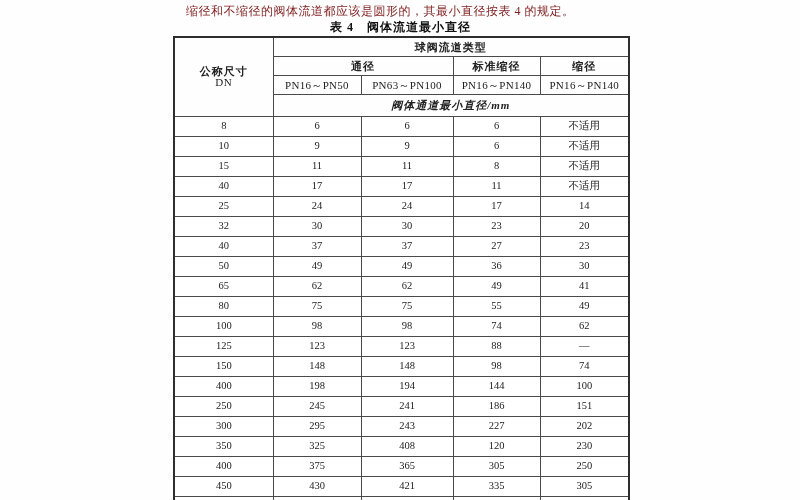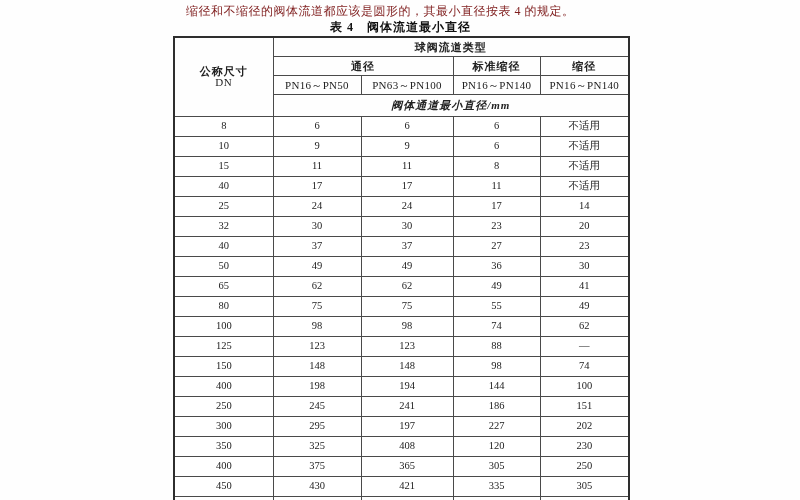--- a/index.html
+++ b/index.html
@@ -204,21 +204,21 @@
         <tr>
           <td>250</td>
           <td>245</td>
           <td>241</td>
           <td>186</td>
           <td>151</td>
         </tr>
         <tr>
           <td>300</td>
           <td>295</td>
-          <td>197</td>
+          <td>243</td>
           <td>227</td>
           <td>202</td>
         </tr>
         <tr>
           <td>350</td>
           <td>325</td>
           <td>408</td>
           <td>120</td>
           <td>230</td>
         </tr>

